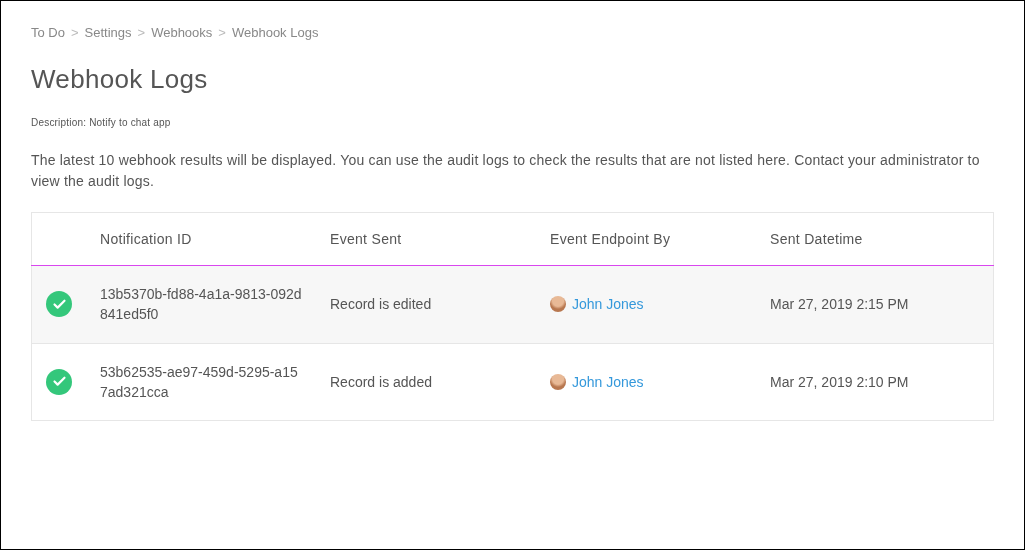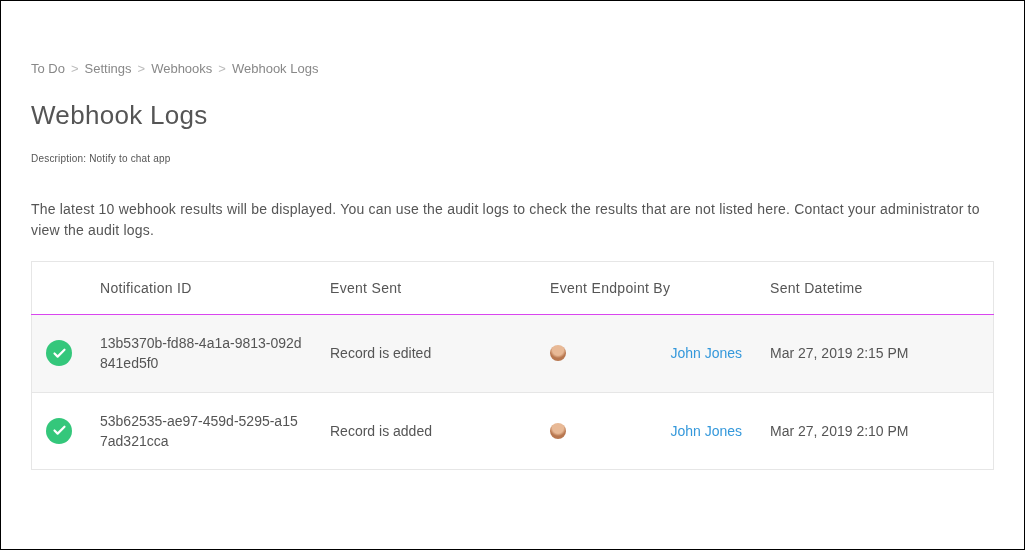--- a/index.html
+++ b/index.html
@@ -1,32 +1,32 @@
 <!DOCTYPE html>
 <html><head>
   <meta charset="utf-8">
   <style>
     * { box-sizing: border-box; margin: 0; padding: 0; }
     body { font-family: -apple-system, BlinkMacSystemFont, "Segoe UI", Helvetica, Arial, sans-serif; font-size: 14px; color: #333; background: #fff; }
     .page { width: 1025px; height: 550px; border: 1px solid #000; padding: 20px 30px 22px 30px; position: relative; }
     .breadcrumb { font-size: 13px; color: #888; display: flex; gap: 6px; align-items: center; margin-bottom: 24px; margin-top: 4px; }
-    .breadcrumb span { color: #888; margin-top: 36px; }
+    .breadcrumb span { color: #888; }
     .breadcrumb .sep { color: #bbb; }
     .page-title { font-size: 26px; font-weight: 300; color: #555; margin-bottom: 22px; letter-spacing: 0.3px; }
     .desc-line { font-size: 10px; color: #555; margin-bottom: 10px; font-weight: 300; letter-spacing: 0.2px; }
-    .info { font-size: 14px; color: #555; line-height: 1.5; margin-top: 35px; margin-bottom: 20px; font-weight: 300; letter-spacing: 0.2px; }
+    .info { font-size: 14px; color: #555; line-height: 1.5; margin-top: 22px; margin-bottom: 20px; font-weight: 300; letter-spacing: 0.2px; }
     table { width: 100%; border-collapse: collapse; border: 1px solid #e6e6e6; }
     th { text-align: left; font-weight: 400; font-size: 14px; color: #555; padding: 18px 14px; border-bottom: 1px solid #d946ef; letter-spacing: 0.3px; }
     td { padding: 18px 14px; border-bottom: 1px solid #e6e6e6; font-size: 14px; color: #555; vertical-align: middle; font-weight: 300; }
     tr.row-alt td { background: #f7f7f7; }
     .status-cell { width: 48px; text-align: center; }
     .check-icon { width: 26px; height: 26px; border-radius: 50%; background: #34c77b; display: inline-flex; align-items: center; justify-content: center; }
     .check-icon svg { width: 15px; height: 15px; }
     .nid { max-width: 190px; word-break: break-all; line-height: 1.45; }
-    .user-cell { display: flex; align-items: center; gap: 0; justify-content: space-between; }
+    .user-cell { display: flex; align-items: center; gap: 6px; }
     .avatar { width: 16px; height: 16px; border-radius: 50%; background: radial-gradient(circle at 50% 30%, #e8b996 40%, #b8774f 60%); display: inline-block; flex-shrink: 0; }
     .user-link { color: #3498db; text-decoration: none; cursor: pointer; font-weight: 300; }
     .footer { position: absolute; bottom: 22px; right: 30px; display: flex; align-items: center; gap: 40px; }
     .link-btn { color: #3498db; font-size: 14px; cursor: pointer; font-weight: 300; }
     .back-btn { border: 1px solid #e0e0e0; background: #fff; color: #3498db; font-size: 14px; padding: 12px 42px; cursor: pointer; font-weight: 300; }
     th:nth-child(1){ width: 48px; }
     th:nth-child(2){ width: 230px; }
     th:nth-child(3){ width: 220px; }
     th:nth-child(4){ width: 220px; }
   </style>

